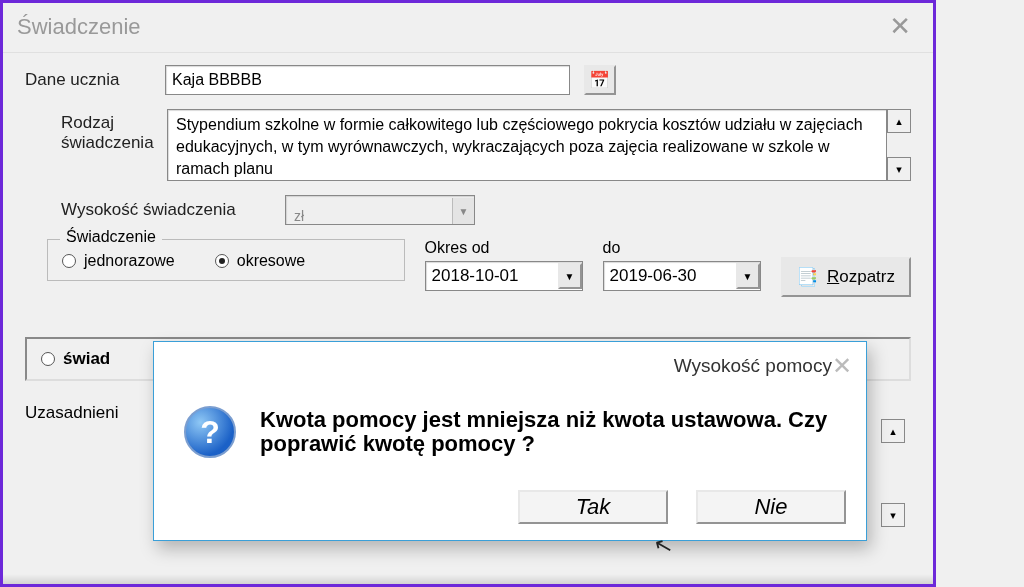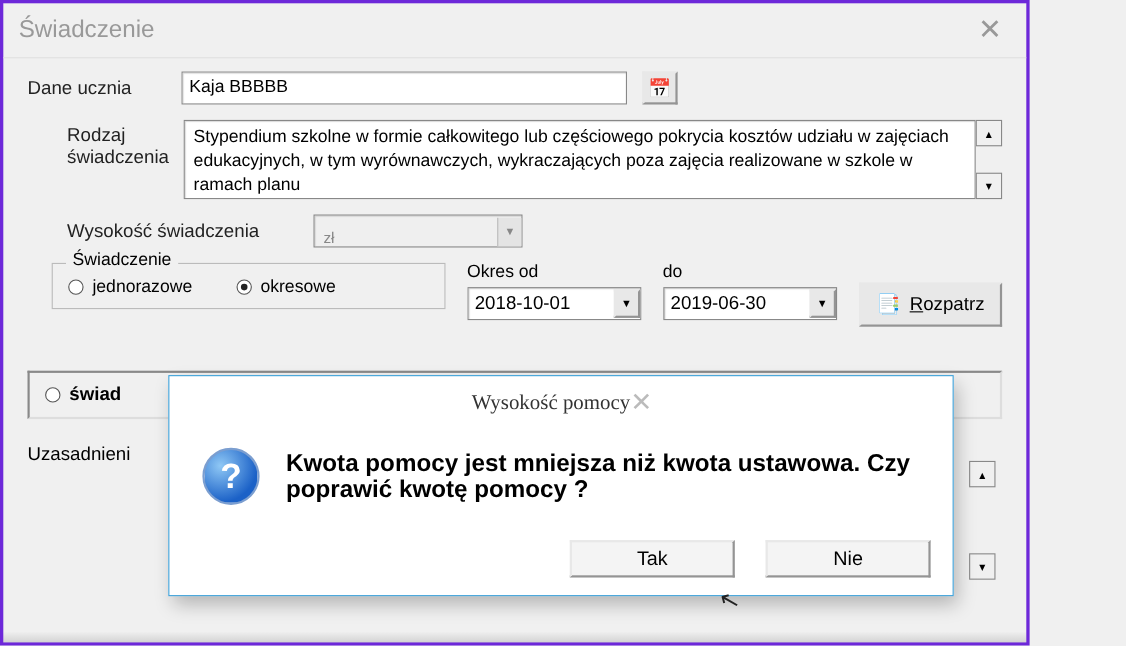--- a/index.html
+++ b/index.html
@@ -277,26 +277,25 @@
       position: absolute;
       left: 150px;
       top: 338px;
       width: 714px;
       background: #fff;
       border: 1px solid #3a9fd8;
       box-shadow: 4px 8px 16px rgba(0,0,0,0.25);
     }
     .modal-titlebar {
       display: flex;
-      justify-content: center;
+      justify-content: flex-end;
       align-items: center;
       padding: 10px 14px 4px 16px;
       font-size: 19px;
       color: #333;
-      font-family: Liberation Serif, serif;
     }
     .modal-close {
       color: #bbb;
       font-size: 24px;
       font-weight: 300;
     }
     .modal-body {
       display: flex;
       padding: 22px 20px 8px 30px;
       gap: 24px;
@@ -326,22 +325,23 @@
       display: flex;
       justify-content: flex-end;
       gap: 28px;
       padding: 24px 20px 16px 0;
     }
     .modal-btn {
       width: 150px;
       height: 34px;
       border: 2px outset #e8e8e8;
       background: #f4f4f4;
-      font-size: 18px;
+      font-size: 22px;
       font-family: inherit;
+      font-style: italic;
     }
     .cursor {
       position: absolute;
       left: 651px;
       top: 530px;
       font-size: 22px;
       transform: rotate(-15deg);
       color: #222;
       pointer-events: none;
     }

